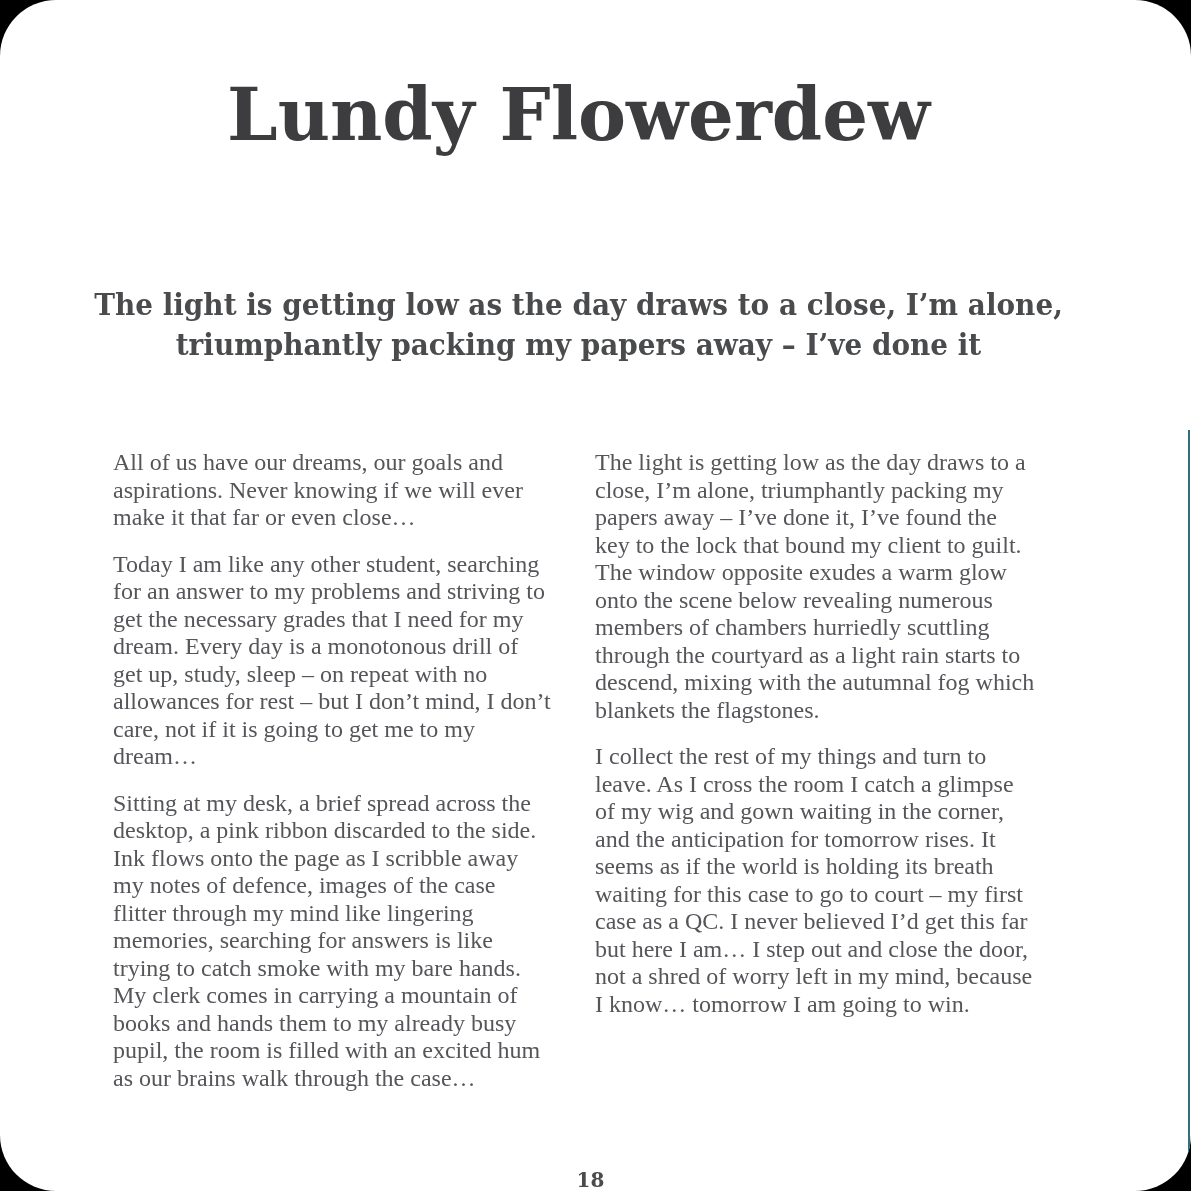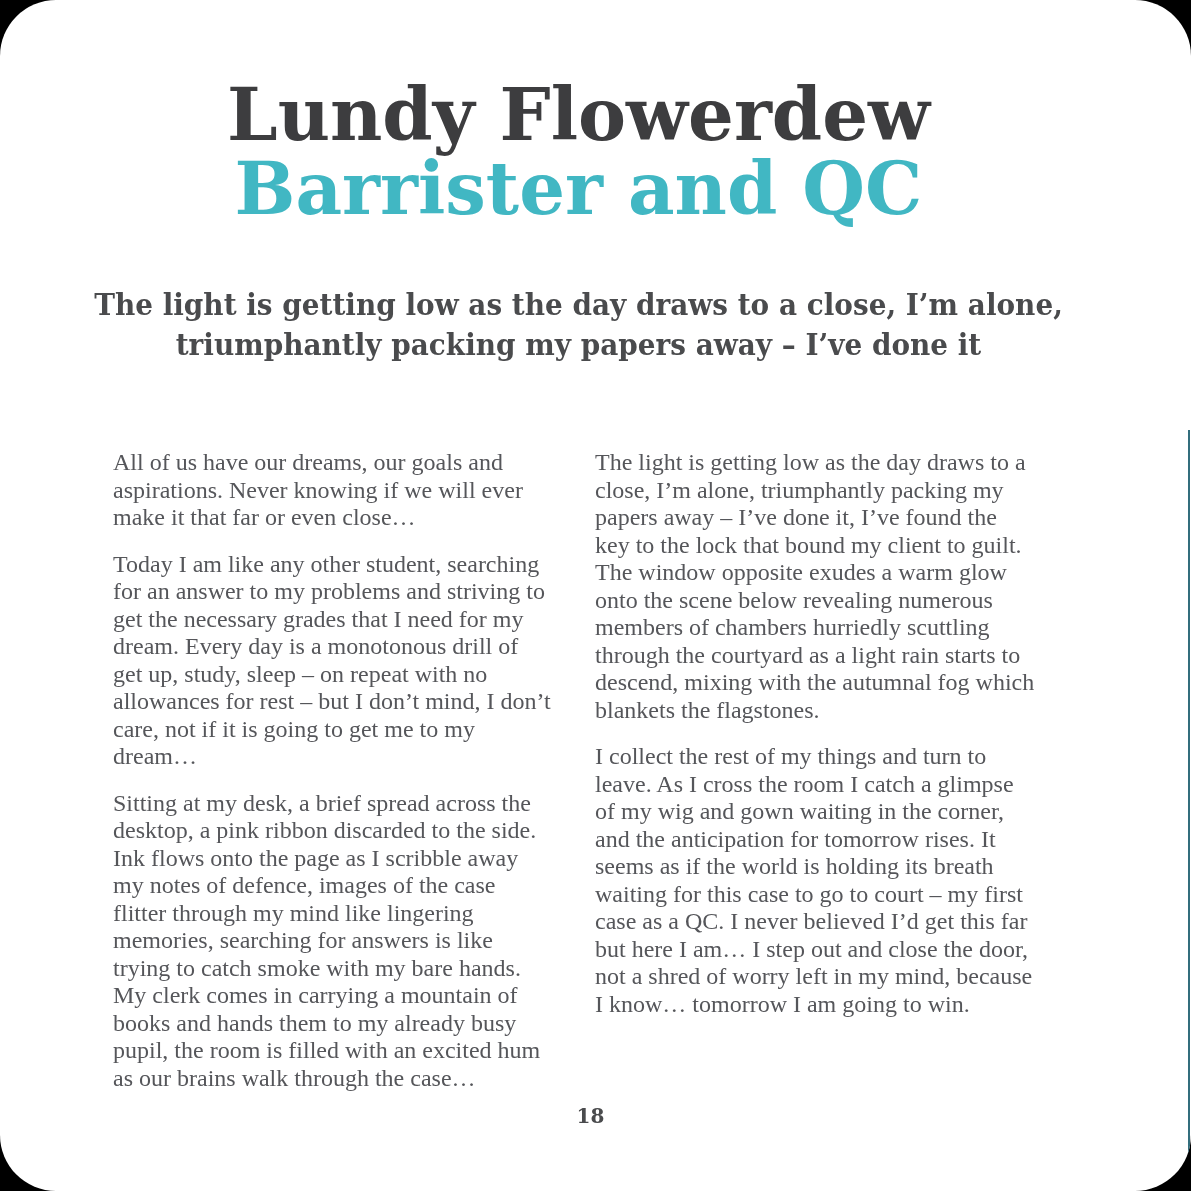--- a/index.html
+++ b/index.html
@@ -68,38 +68,37 @@
     gap: 42px;
   }
   .col { width: 440px; }
   .col p {
     font-family: "Liberation Serif", serif;
     font-size: 24px;
     line-height: 27.5px;
     color: var(--body);
     margin: 0 0 19px 0;
   }
-  .footer-block { top: 1104px; padding-left: 24px; }
+  .footer-block { top: 1168px; padding-left: 24px; }
   .page-number {
     font-family: "DejaVu Serif", serif;
     font-weight: 700;
     font-size: 20px;
     color: var(--quote);
     display: inline-block;
   }
 </style>
 </head>
 <body>
 
 <div class="canvas">
   <div class="page">
 
     <div class="center-wrap title-block">
       <div class="title-line">Lundy Flowerdew</div>
-      <div class="title-line teal">Barrister and QC</div>
     </div>
 
     <div class="center-wrap quote-block">
       <div class="quote-line">The light is getting low as the day draws to a close, I’m alone,</div>
       <div class="quote-line">triumphantly packing my papers away – I’ve done it</div>
     </div>
 
     <div class="columns">
       <div class="col">
         <p>All of us have our dreams, our goals and aspirations. Never knowing if we will ever make it that far or even close…</p>

